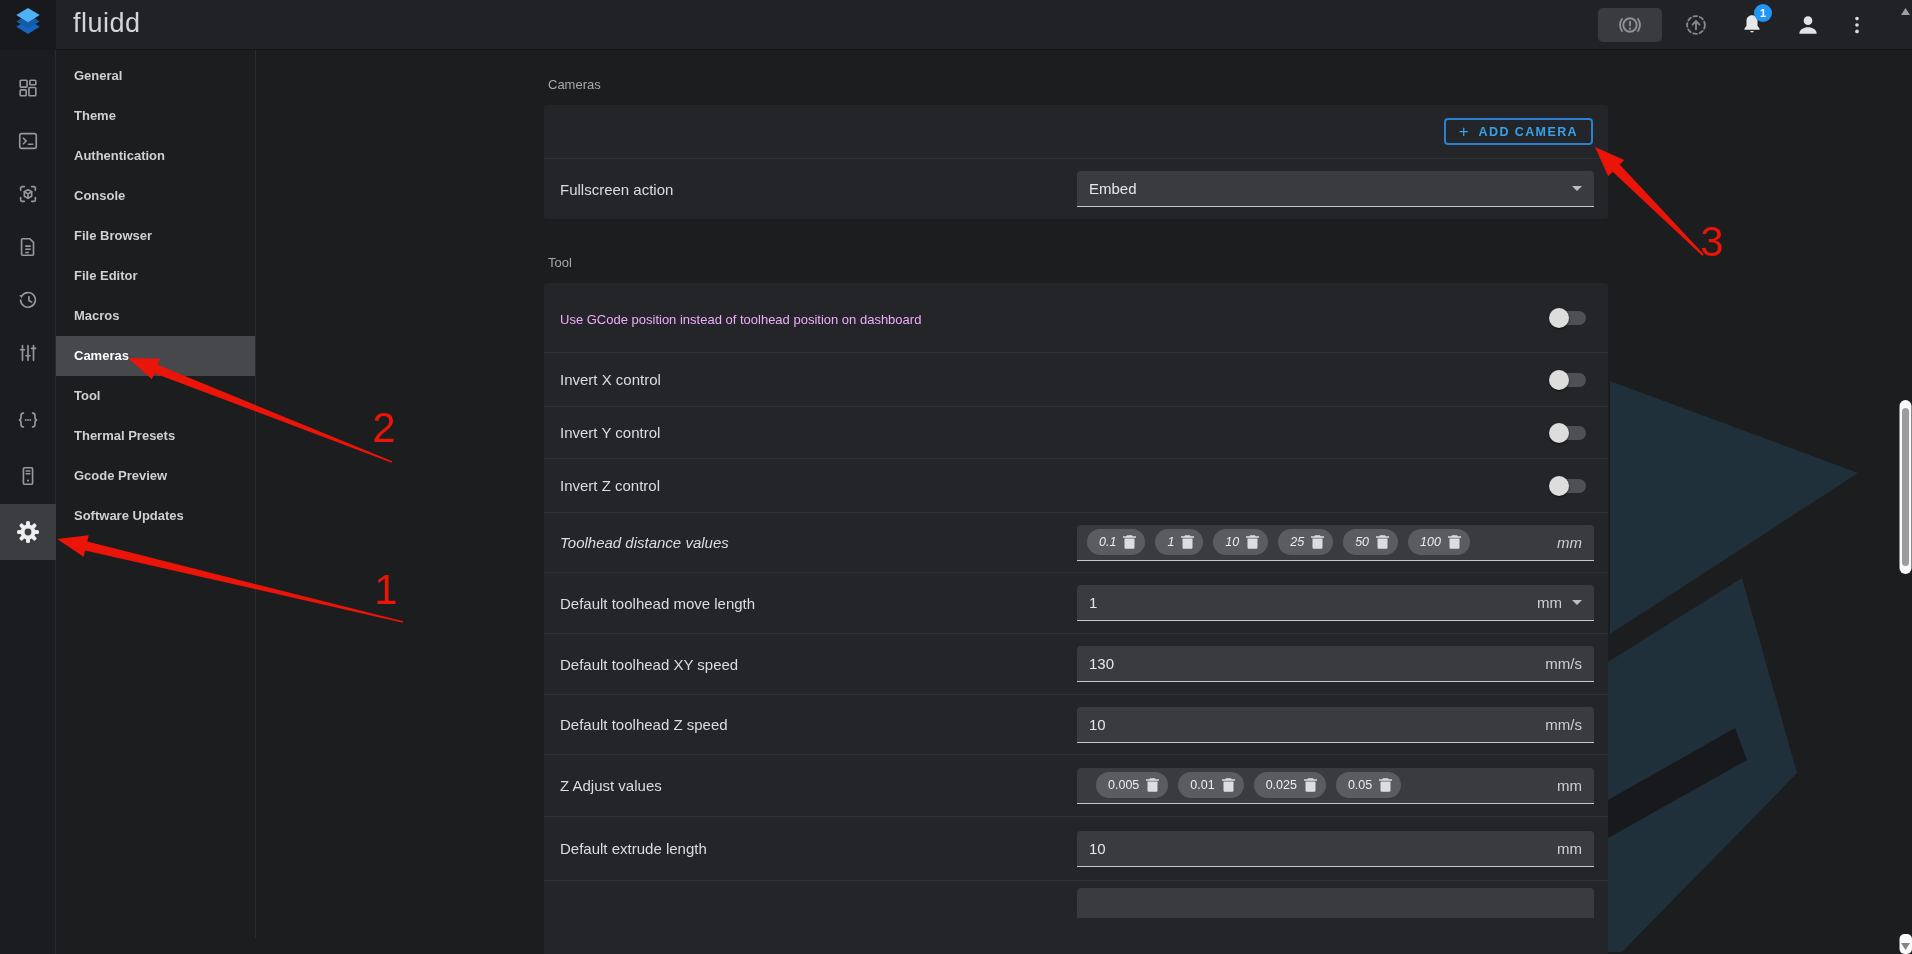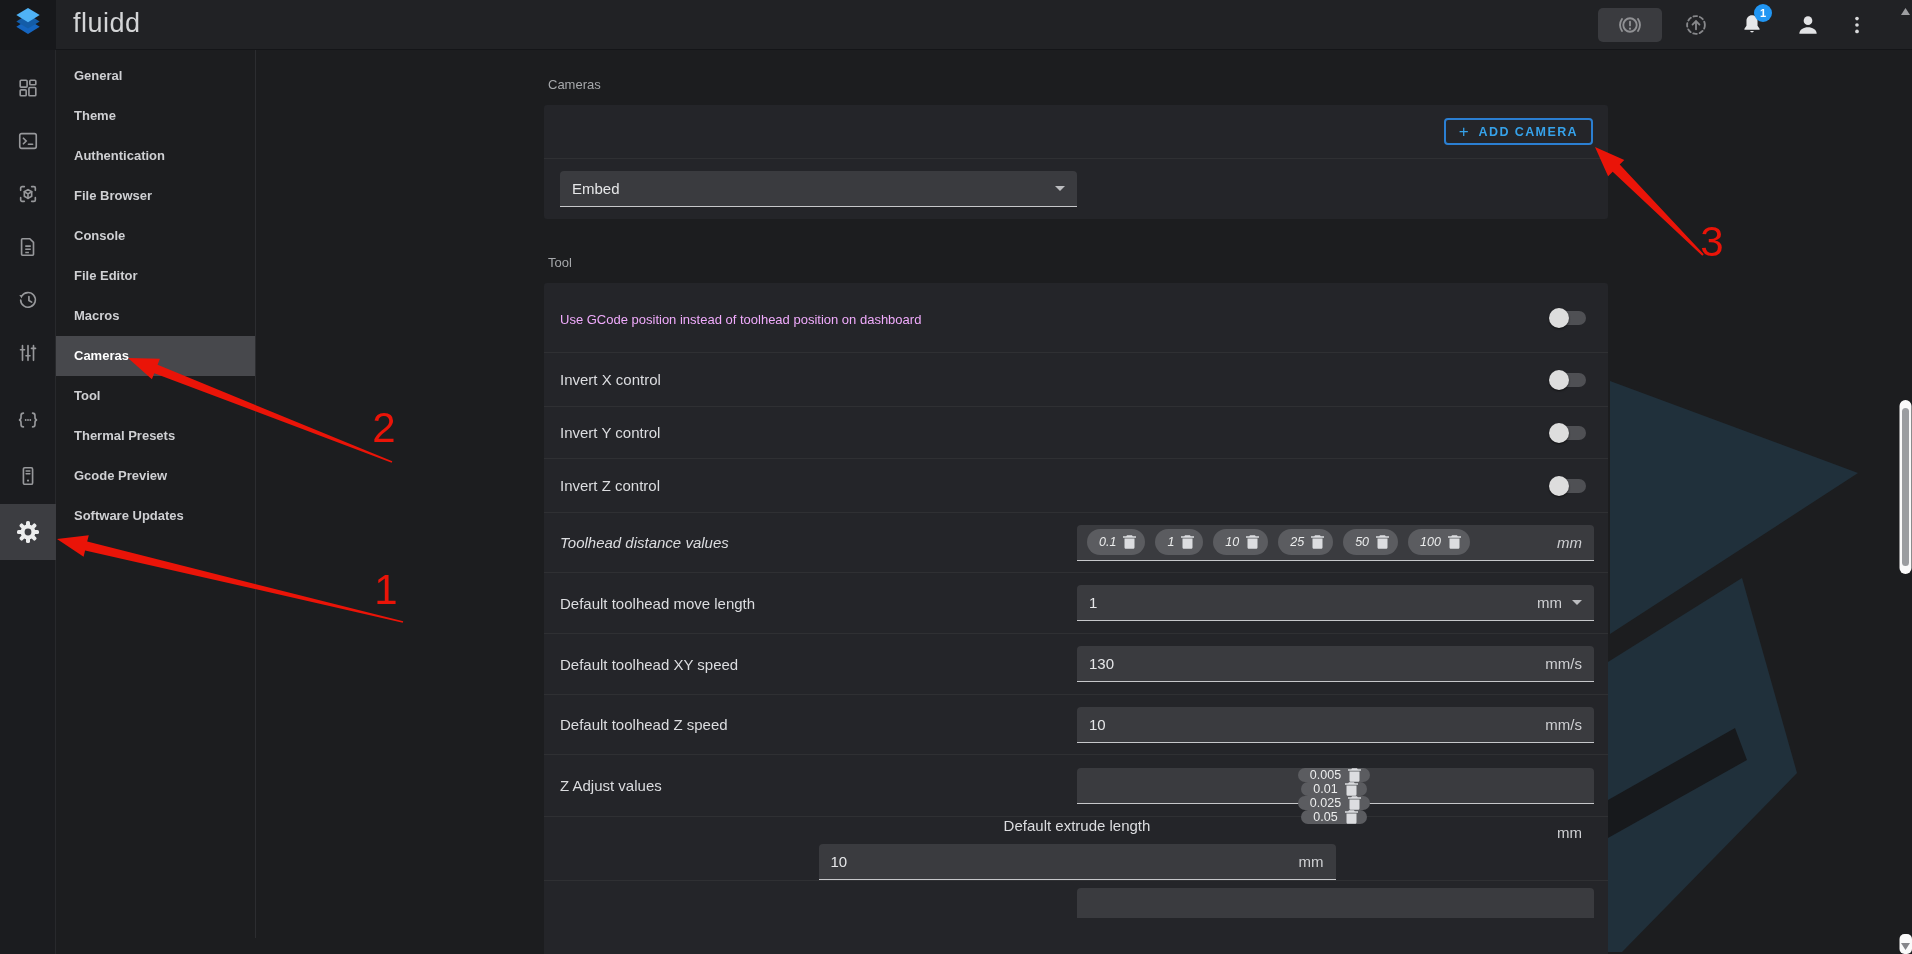--- a/index.html
+++ b/index.html
@@ -73,20 +73,21 @@
   <div class="section-label" style="top:27px;">Cameras</div>
 
   <div class="card" style="top:55px;height:114px;">
     <div class="row first" style="height:53px;">
       <button class="add-btn">
         <span class="plus">+</span>
         <span>ADD CAMERA</span>
       </button>
     </div>
     <div class="row" style="height:61px;">
+      <div class="row-label">Fullscreen action</div>
       <div class="control">
         <div class="field">
           <span class="sel-value">Embed</span>
           <span class="caret push"></span>
         </div>
       </div>
     </div>
   </div>
 
   <div class="section-label" style="top:205px;">Tool</div>
@@ -196,21 +197,21 @@
         <div class="field">
           <input readonly="" value="10" style="">
           <span class="suffix">mm/s</span>
         </div>
       </div>
     </div>
 
     <div class="row" style="height:62px;">
       <div class="row-label">Z Adjust values</div>
       <div class="control">
-        <div class="field" style="padding-left:19px;flex-direction:column;">
+        <div class="field" style="padding-left:19px;">
           <span class="chip">
               <span>0.005</span>
               <svg width="13" height="14" viewBox="0 0 13 14">
                 <path fill="#dcdde0" d="M1.5 12.2c0 .9.7 1.6 1.6 1.6h6.8c.9 0 1.6-.7 1.6-1.6V3.5h-10v8.7zM13 1.2H9.8L8.9.3H4.1l-.9.9H0v1.5h13V1.2z"></path>
               </svg>
             </span>
           <span class="chip">
               <span>0.01</span>
               <svg width="13" height="14" viewBox="0 0 13 14">
                 <path fill="#dcdde0" d="M1.5 12.2c0 .9.7 1.6 1.6 1.6h6.8c.9 0 1.6-.7 1.6-1.6V3.5h-10v8.7zM13 1.2H9.8L8.9.3H4.1l-.9.9H0v1.5h13V1.2z"></path>
@@ -226,21 +227,21 @@
               <span>0.05</span>
               <svg width="13" height="14" viewBox="0 0 13 14">
                 <path fill="#dcdde0" d="M1.5 12.2c0 .9.7 1.6 1.6 1.6h6.8c.9 0 1.6-.7 1.6-1.6V3.5h-10v8.7zM13 1.2H9.8L8.9.3H4.1l-.9.9H0v1.5h13V1.2z"></path>
               </svg>
             </span>
           <span class="suffix">mm</span>
         </div>
       </div>
     </div>
 
-    <div class="row" style="height:64px;flex-direction:column;">
+    <div class="row" style="height:64px;">
       <div class="row-label">Default extrude length</div>
       <div class="control">
         <div class="field">
           <input readonly="" value="10" style="">
           <span class="suffix">mm</span>
         </div>
       </div>
     </div>
 
     <div class="row" style="height:70px;">
@@ -394,22 +395,22 @@
       </g>
       <circle cx="12" cy="12" r="3.4" fill="#3c3d41"></circle>
     </svg>
   </div>
 </div>
 
 <div class="sidebar">
   <div class="side-item">General</div>
   <div class="side-item">Theme</div>
   <div class="side-item">Authentication</div>
+  <div class="side-item">Console</div>
   <div class="side-item">File Browser</div>
-  <div class="side-item">Console</div>
   <div class="side-item">File Editor</div>
   <div class="side-item">Macros</div>
   <div class="side-item active">Cameras</div>
   <div class="side-item">Tool</div>
   <div class="side-item">Thermal Presets</div>
   <div class="side-item">Gcode Preview</div>
   <div class="side-item">Software Updates</div>
 </div>
 
 <svg class="annot" viewBox="0 0 1912 954">

